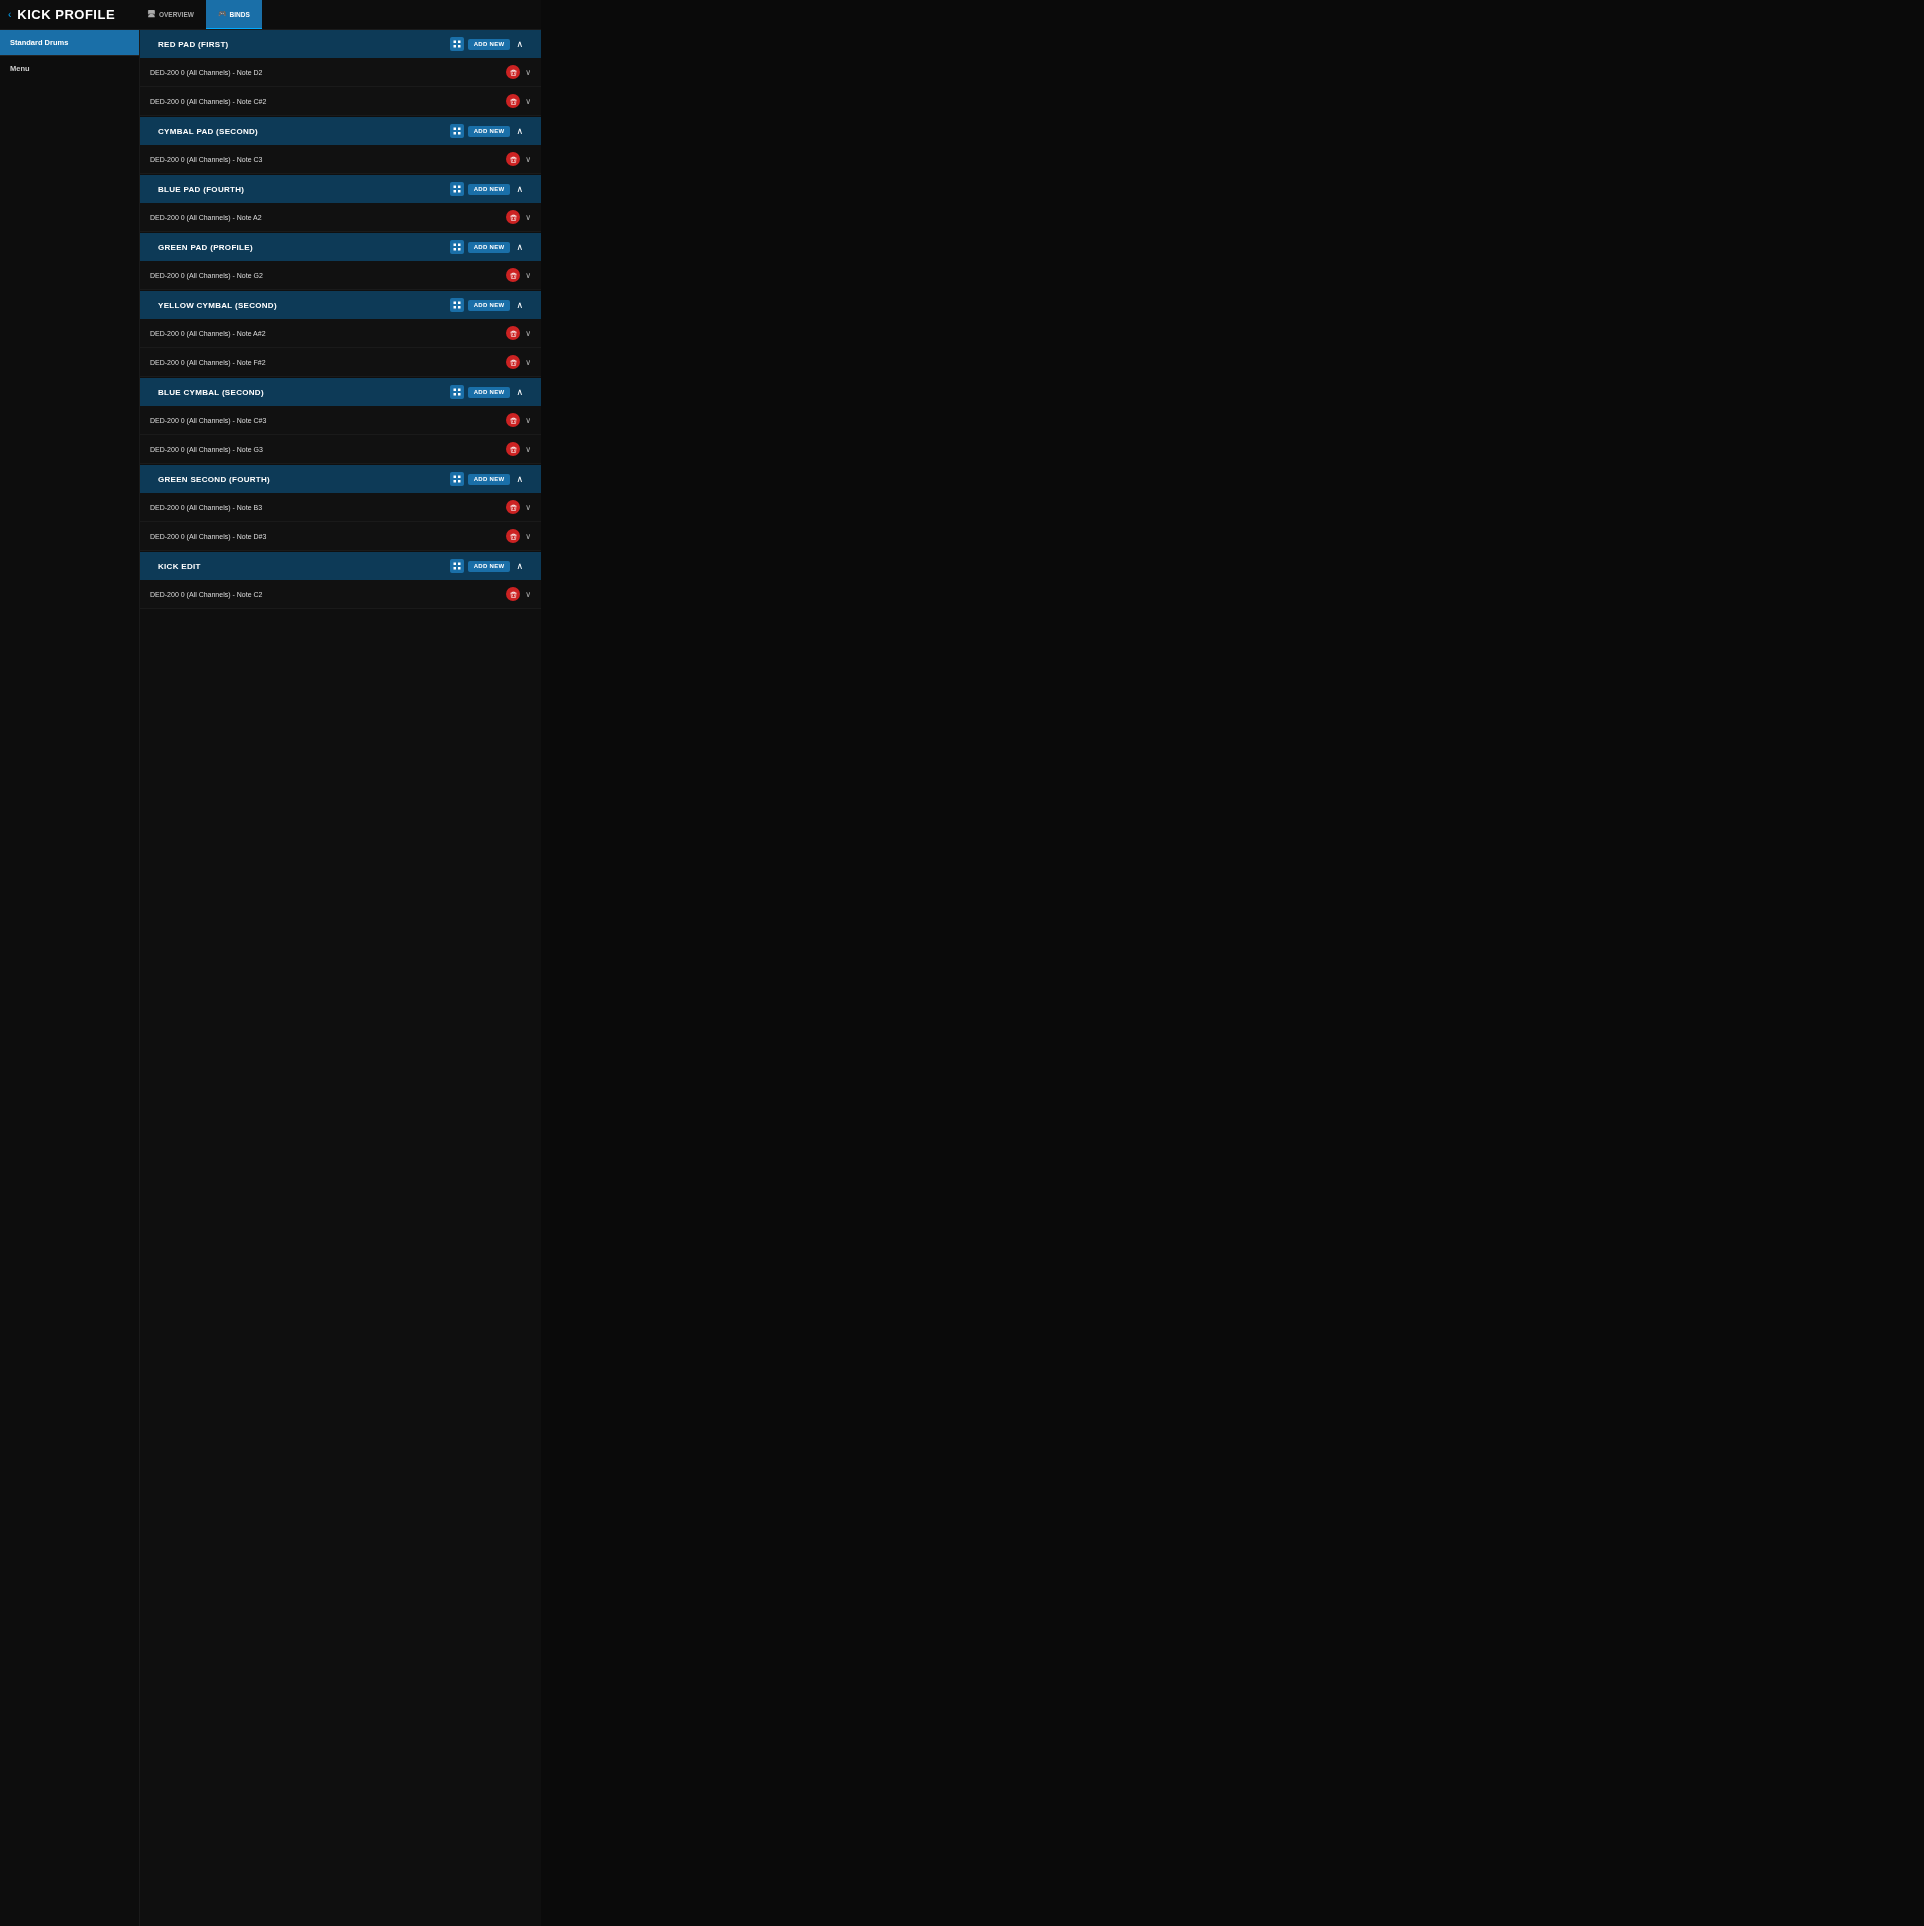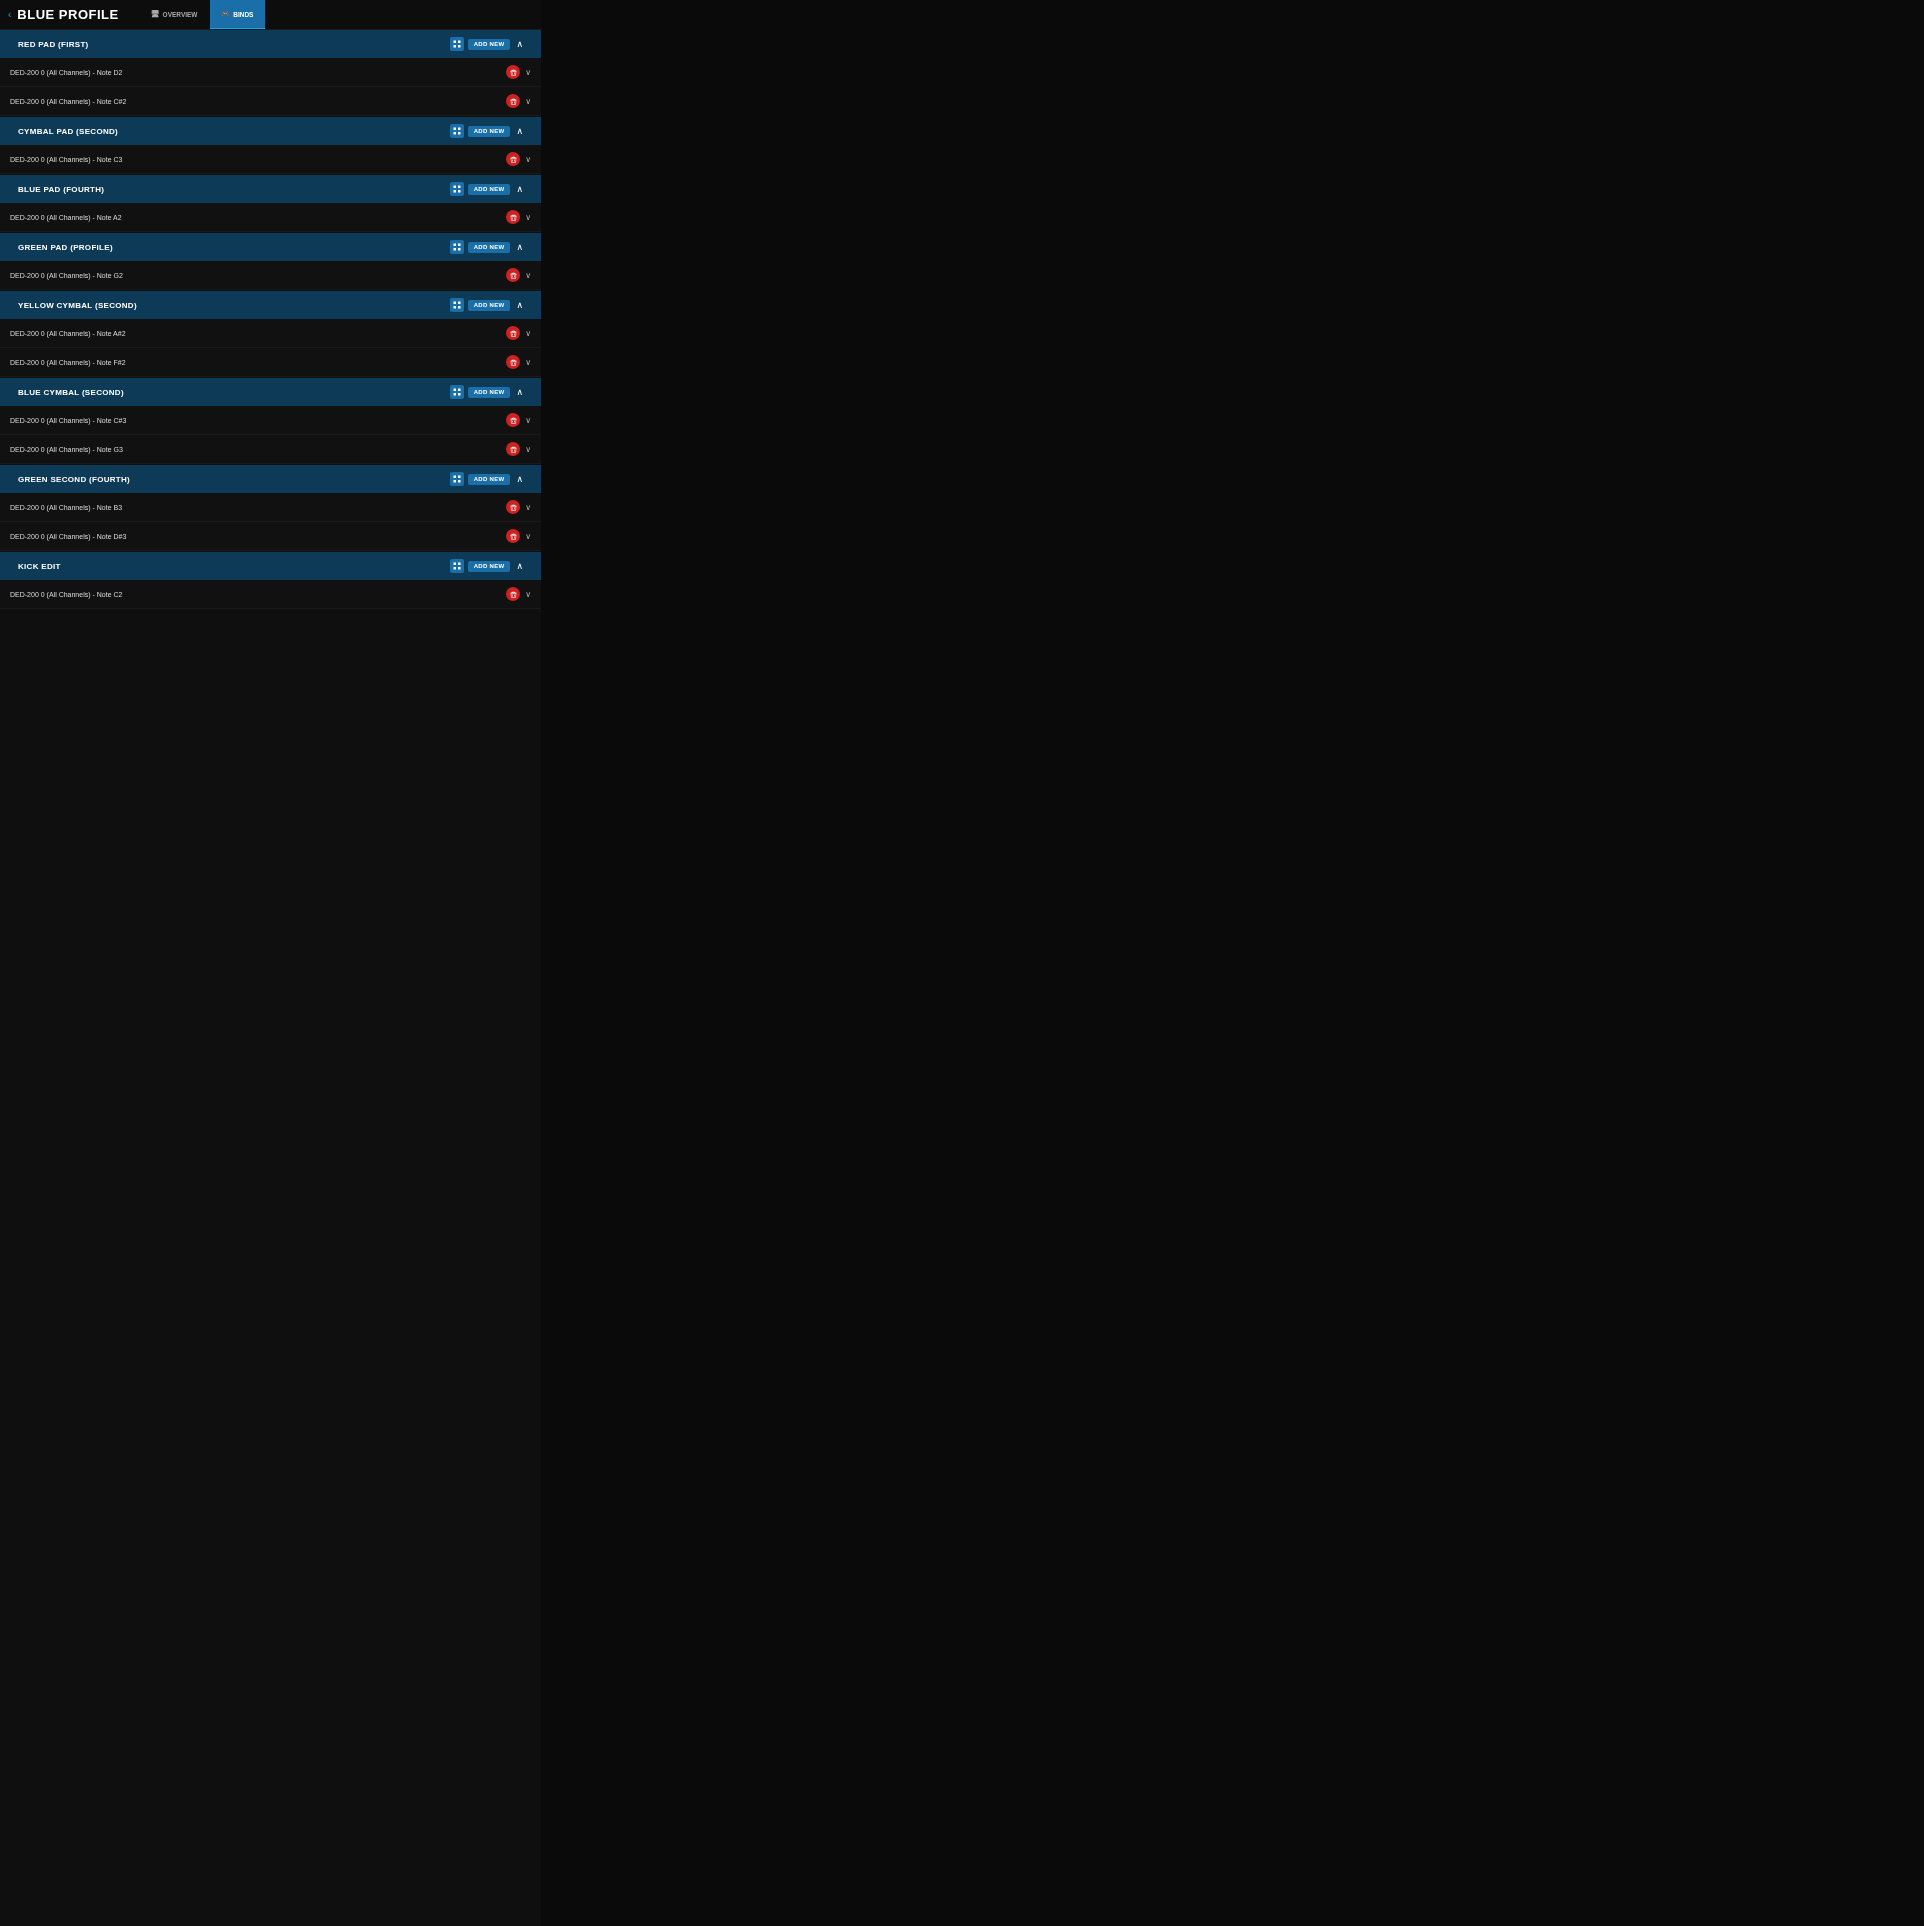--- a/index.html
+++ b/index.html
@@ -203,35 +203,44 @@
       color: #aaa;
       font-size: 8px;
       cursor: pointer;
     }
   </style>
 </head>
 <body>
 
 <div class="header">
   <span class="back-btn">‹</span>
-  <span class="header-title">BLUE PROFILE</span>
+  <span class="header-title">KICK PROFILE</span>
   <nav class="nav-tabs">
     <div class="nav-tab">
       <span class="tab-icon">🖥</span>
       <span>OVERVIEW</span>
     </div>
     <div class="nav-tab active">
       <span class="tab-icon">🎮</span>
       <span>BINDS</span>
     </div>
   </nav>
 </div>
 
 <div class="layout">
 
+  <div class="sidebar">
+    <div class="sidebar-item active">
+      <span>Standard Drums</span>
+    </div>
+    <div class="sidebar-divider"></div>
+    <div class="sidebar-item inactive">
+      <span>Menu</span>
+    </div>
+  </div>
 
   <div class="main" id="main-content">
   <div class="section">
         <div class="section-header">
           <span class="section-title">RED PAD (FIRST)</span>
           <div class="section-actions">
             <div class="grid-icon">
               <svg viewBox="0 0 16 16">
                 <rect x="1" y="1" width="5" height="5"></rect>
                 <rect x="10" y="1" width="5" height="5"></rect>

